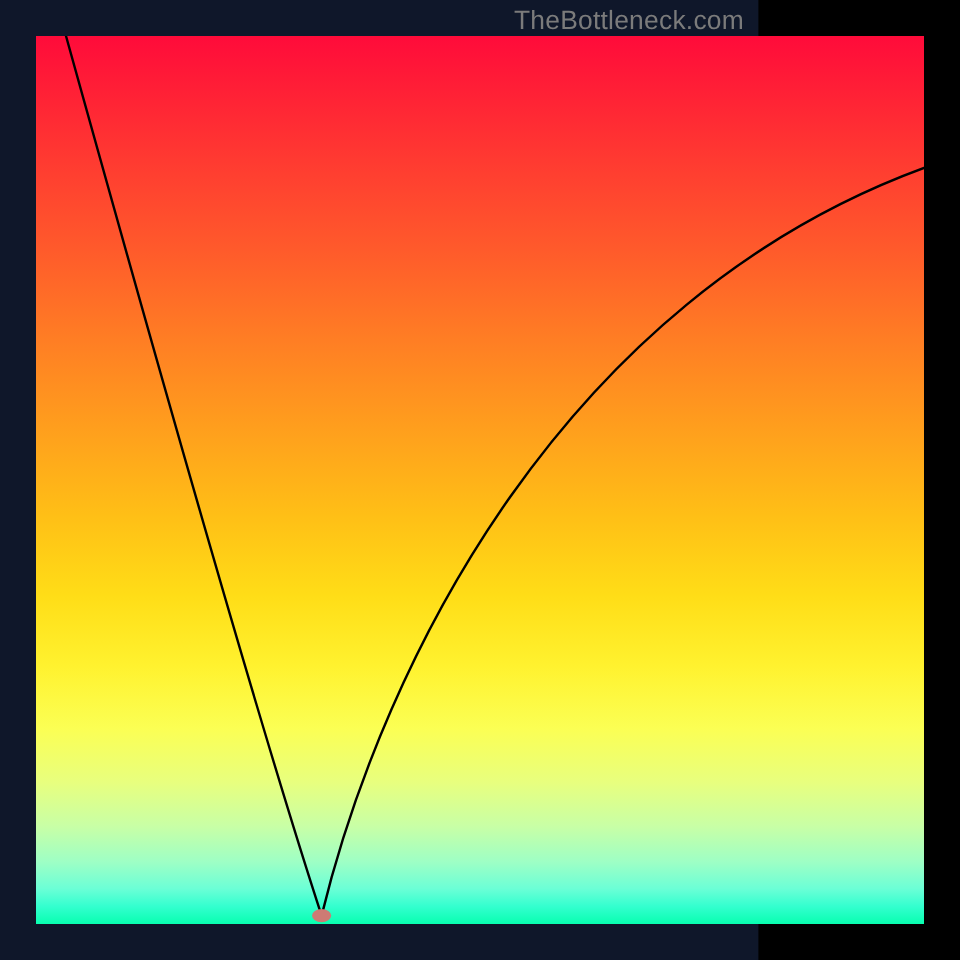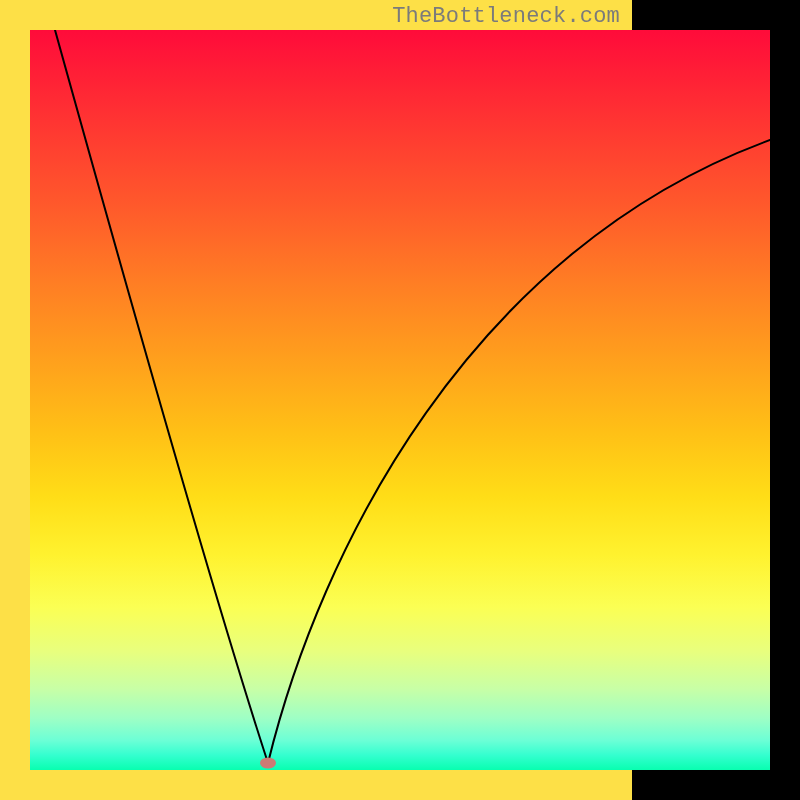--- a/index.html
+++ b/index.html
@@ -8,22 +8,21 @@
     width: 800px;
     height: 800px;
     background: #000;
     overflow: hidden;
     font-family: Arial, Helvetica, sans-serif;
   }
   .frame {
     position: relative;
     width: 632px;
     height: 800px;
-    background: #fde047;
-    font-family: Liberation Mono, monospace;
+    background: #0f172a;
   }
   .watermark {
     position: absolute;
     top: 4px;
     right: 12px;
     color: #7b7b7b;
     font-size: 22px;
     font-weight: 500;
     letter-spacing: 0.2px;
     z-index: 20;

